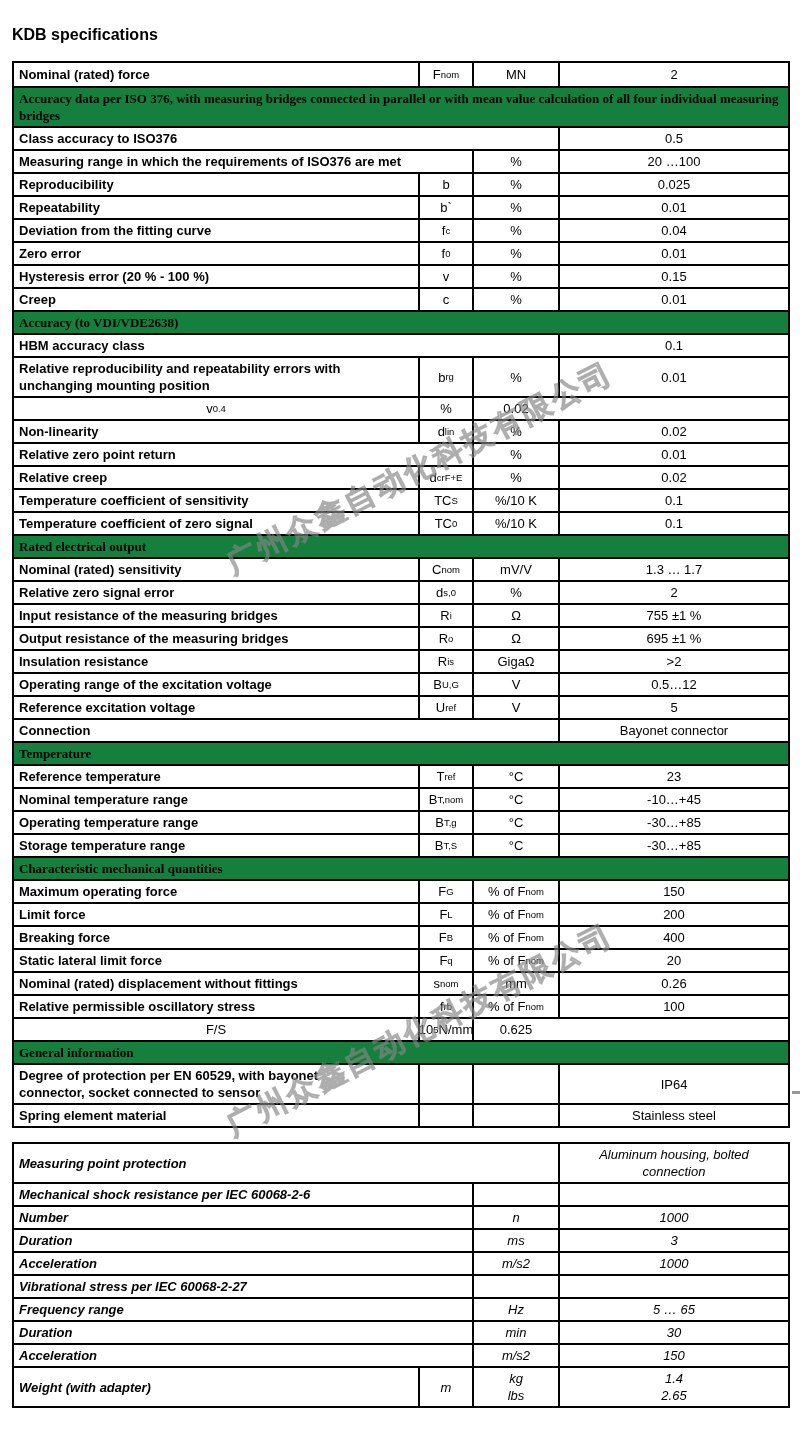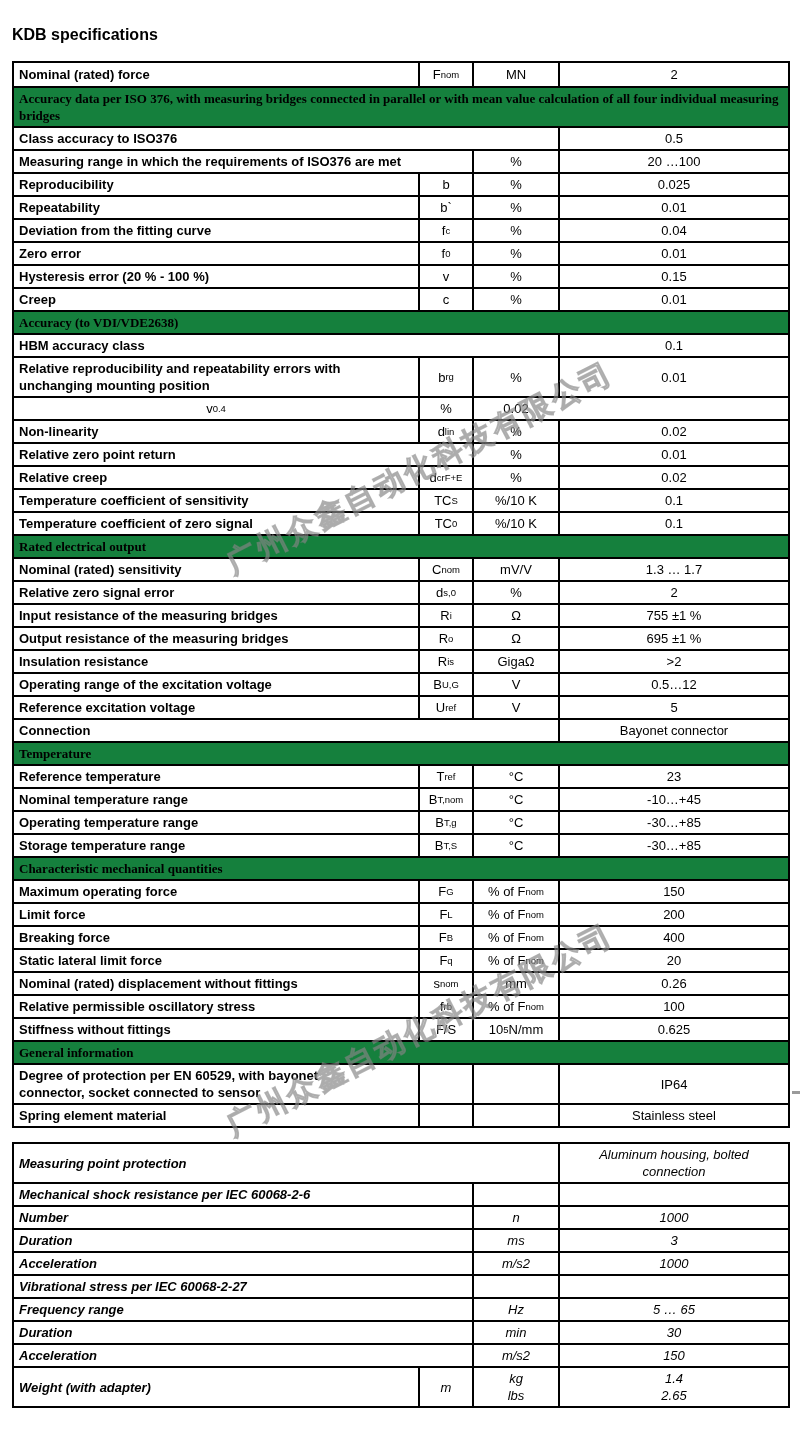--- a/index.html
+++ b/index.html
@@ -263,21 +263,20 @@
       <div class="cell unit">mm</div>
       <div class="cell value">0.26</div>
     </div>
     <div class="row">
       <div class="cell label">Relative permissible oscillatory stress</div>
       <div class="cell sym">f<sub>rb</sub></div>
       <div class="cell unit">% of F<sub>nom</sub></div>
       <div class="cell value">100</div>
     </div>
     <div class="row">
-      <div class="cell label">Stiffness without fittings</div>
       <div class="cell sym">F/S</div>
       <div class="cell unit">10<sup>5</sup> N/mm</div>
       <div class="cell value">0.625</div>
     </div>
     <div class="row section">
       <div class="cell label">General information</div>
     </div>
     <div class="row">
       <div class="cell label">Degree of protection per EN 60529, with bayonet<br>connector, socket connected to sensor</div>
       <div class="cell sym"></div>

